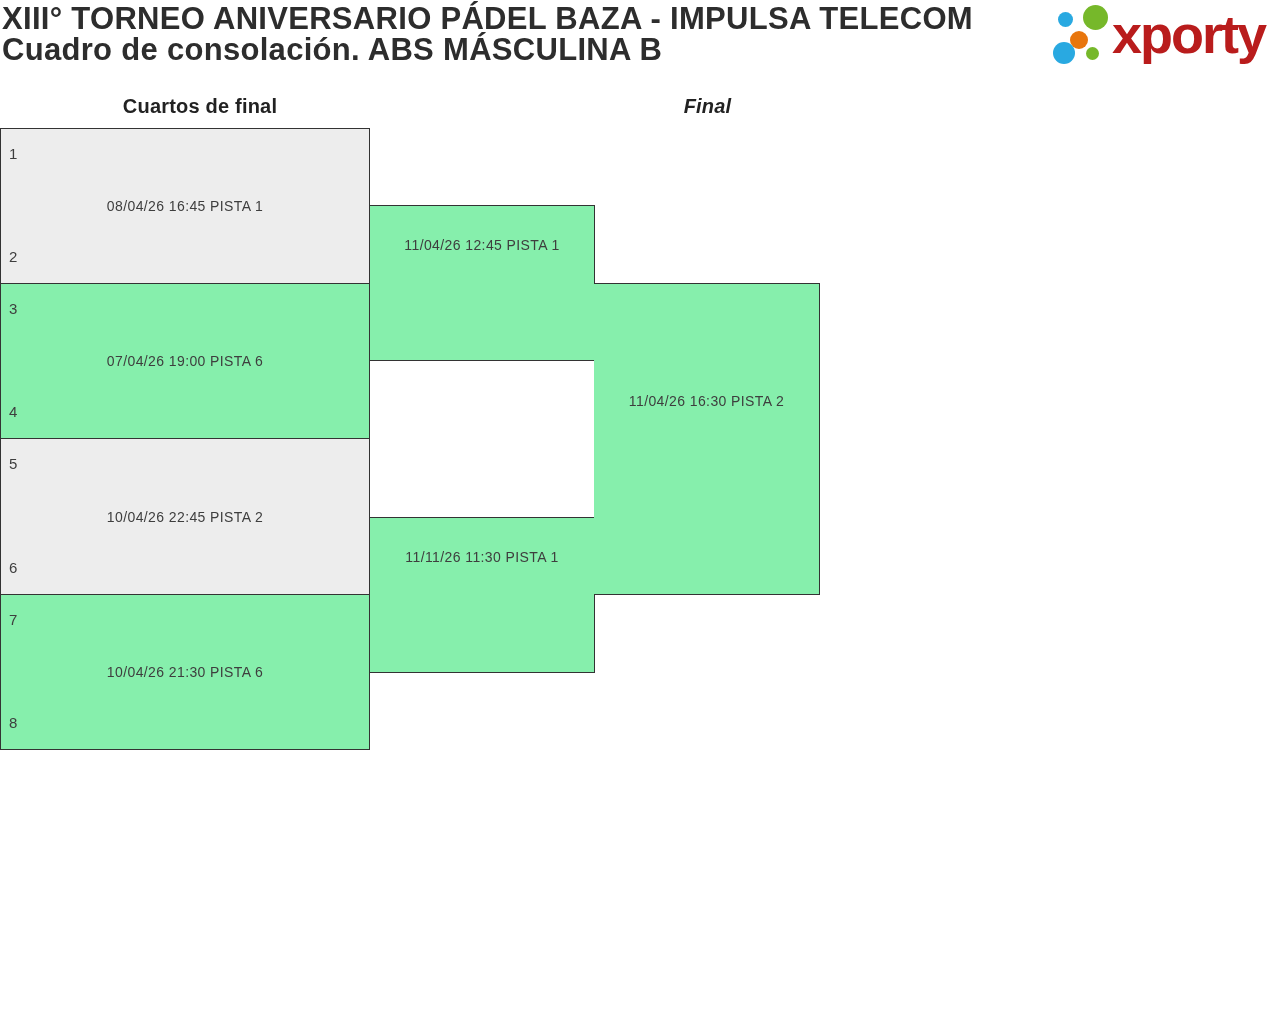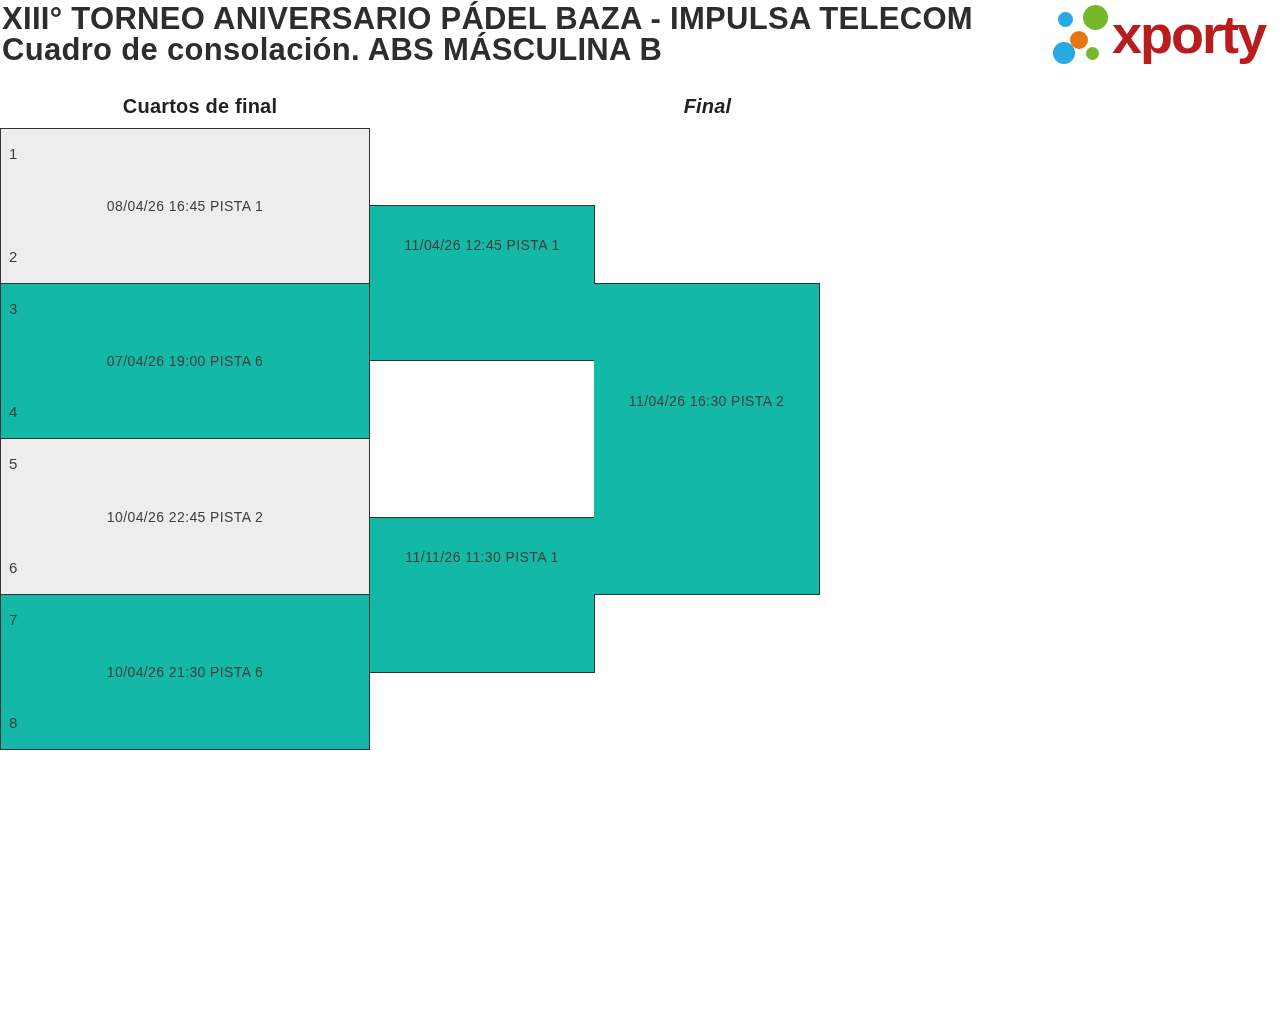--- a/index.html
+++ b/index.html
@@ -12,21 +12,21 @@
                font-size:31px;line-height:31px;letter-spacing:0.3px;white-space:nowrap;}
 
   
   .col-header{position:absolute;top:95px;height:24px;text-align:center;
               font-size:20px;font-weight:700;color:#222222;letter-spacing:0.2px;}
   .col-header.qf{left:0;width:370px;margin-left:15px;}
   .col-header.sf{left:370px;width:225px;}
   .col-header.f{left:595px;width:225px;font-style:italic;}
 
   
-  .match{position:absolute;box-sizing:border-box;border:1px solid #333333;background:#14b8a6;}
+  .match{position:absolute;box-sizing:border-box;border:1px solid #333333;background:#86efac;}
   .match.shaded{background:#ededed;}
   .match.open-left{border-left:none;}
 
   .slot-num{position:absolute;left:8px;font-size:15px;line-height:17px;color:#3e3e3e;}
   .slot-num.top{top:16px;}
   .slot-num.bottom{bottom:18px;}
 
   .sched{position:absolute;left:0;right:0;text-align:center;font-size:14px;line-height:17px;
          color:#3e3e3e;letter-spacing:0.4px;white-space:nowrap;}
   .sched.center{top:50%;margin-top:-8px;}

